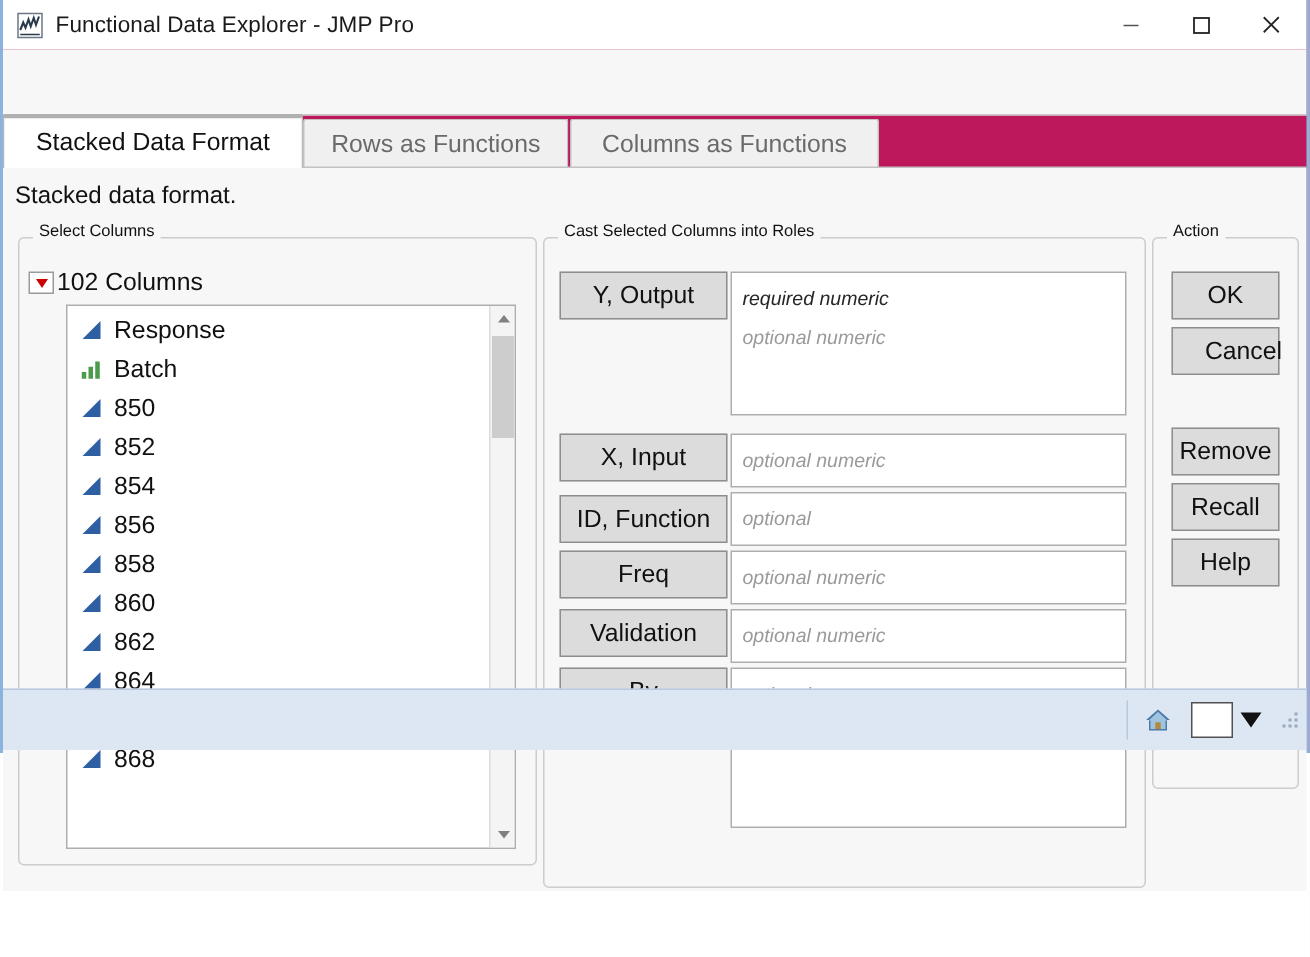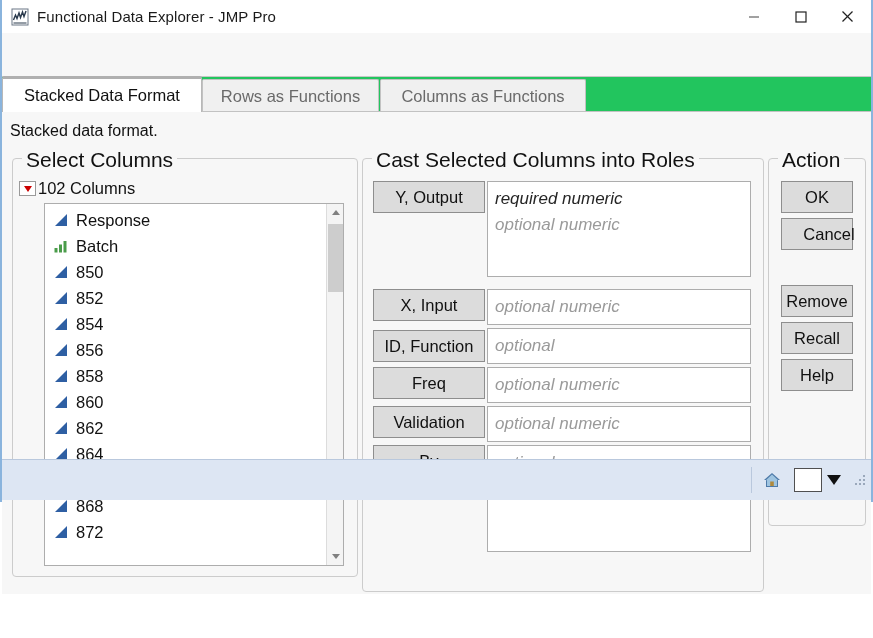--- a/index.html
+++ b/index.html
@@ -11,21 +11,21 @@
     font-family: "Liberation Sans", sans-serif;
     overflow: hidden;
   }
   .window {
     position: relative;
     width: 873px; height: 502px;
     box-sizing: border-box;
     border-left: 2px solid #8ab4dd;
     border-right: 2px solid #8ab4dd;
     border-bottom: 2px solid #8ab4dd;
-    background: #22c55e;
+    background: #be185d;
   }
 
   
   .titlebar {
     position: absolute; left: 0; top: 0;
     width: 869px; height: 33px;
     background: #ffffff;
     display: flex; align-items: center;
   }
   .title-icon {
@@ -107,21 +107,21 @@
     position: absolute;
     border: 1px solid #cccccc;
     border-radius: 4px;
     background: transparent;
   }
   .group-title {
     position: absolute;
     top: -11px; left: 9px;
     padding: 0 4px;
     background: #f7f7f7;
-    font-size: 21px;
+    font-size: 11px;
     color: #111111;
     white-space: nowrap;
   }
 
   #grp-select  { left: 10px;  top: 46px; width: 344px; height: 417px; }
   #grp-cast    { left: 360px; top: 46px; width: 400px; height: 432px; }
   #grp-action  { left: 766px; top: 46px; width: 96px;  height: 366px; text-align: center; }
 
   
   .col-count-row {
@@ -206,21 +206,21 @@
   .role-box {
     box-sizing: border-box;
     background: #ffffff;
     border: 1px solid #adadad;
     width: 264px;
     padding: 4px 7px 0 7px;
     overflow: hidden;
   }
   .ph {
     font-style: italic;
-    font-size: 17px;
+    font-size: 13px;
     line-height: 26px;
     color: #9a9a9a;
     white-space: nowrap;
   }
   .ph.req { color: #262626; }
 
   #role-y   { left: 10px; top: 22px; }
   #role-y  .role-box { height: 96px; }
   #role-x   { left: 10px; top: 130px; }
   #role-x  .role-box { height: 36px; }
@@ -415,26 +415,20 @@
                   <polygon points="2,14 14,14 14,2" fill="#2e5fa3"></polygon>
                 </svg></span>
               <span>866</span>
             </div>
             <div class="col-item">
               <span class="dticon"><svg width="16" height="16" viewBox="0 0 16 16">
                   <polygon points="2,14 14,14 14,2" fill="#2e5fa3"></polygon>
                 </svg></span>
               <span>868</span>
             </div>
-            <div class="col-item">
-              <span class="dticon"><svg width="16" height="16" viewBox="0 0 16 16">
-                  <polygon points="2,14 14,14 14,2" fill="#2e5fa3"></polygon>
-                </svg></span>
-              <span>872</span>
-            </div>
           </div>
 
         <div class="vscroll">
           <div class="vs-arrow up">
               <i class="chev up"></i>
             </div>
           <div class="vs-thumb"></div>
           <div class="vs-arrow down">
               <i class="chev down"></i>
             </div>

